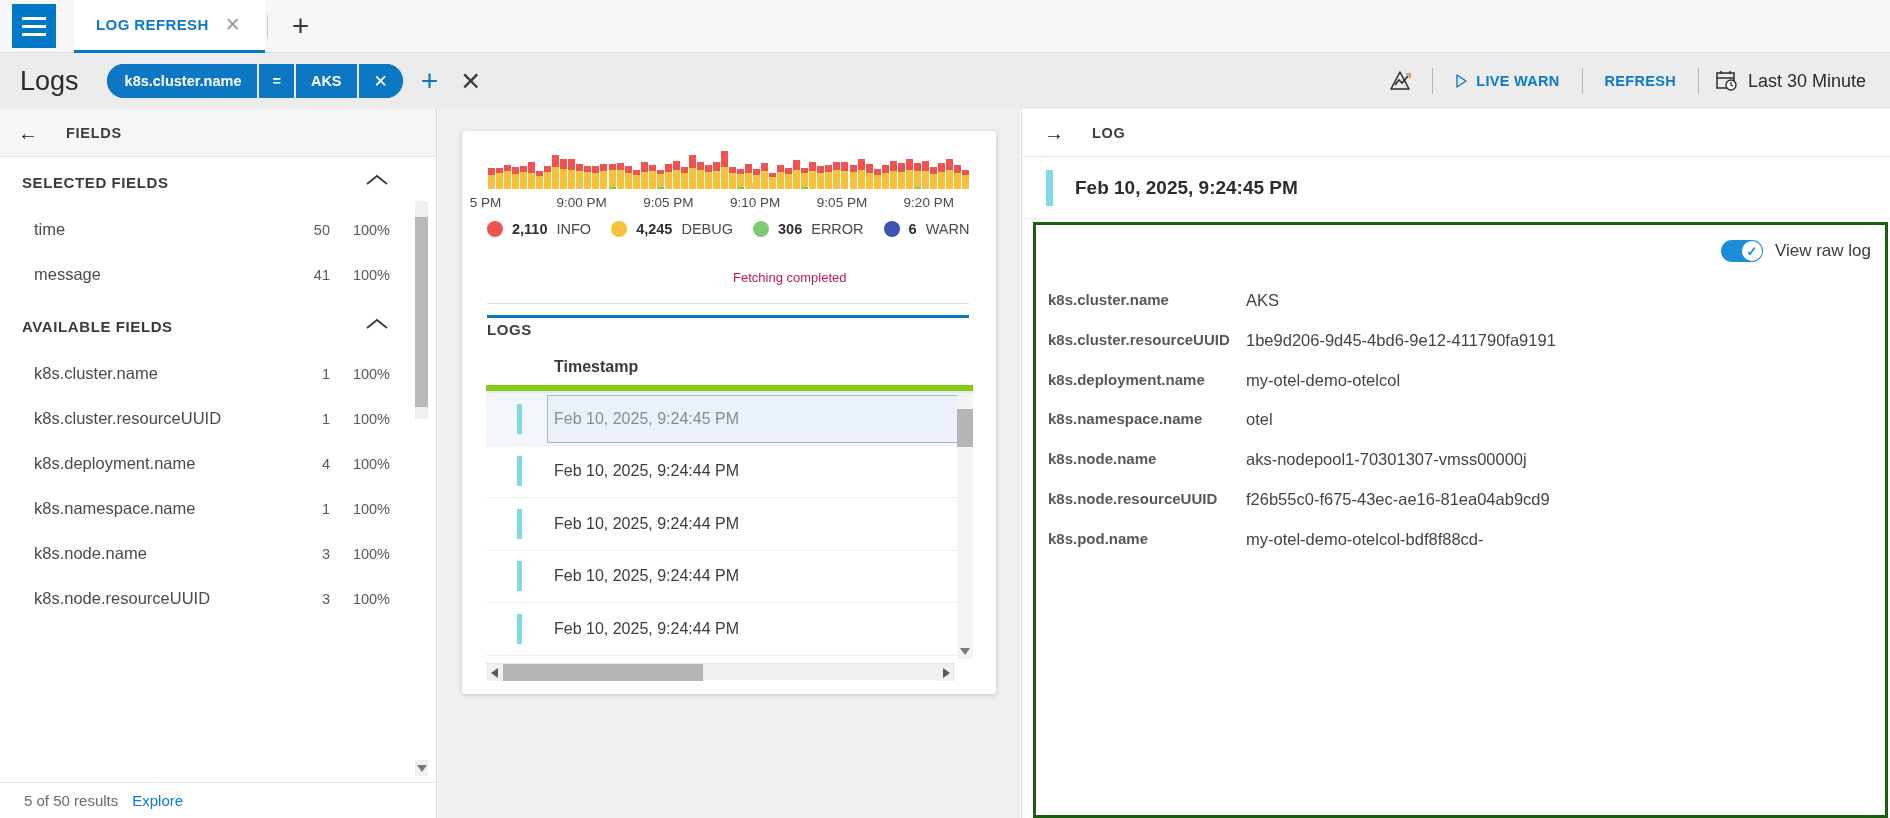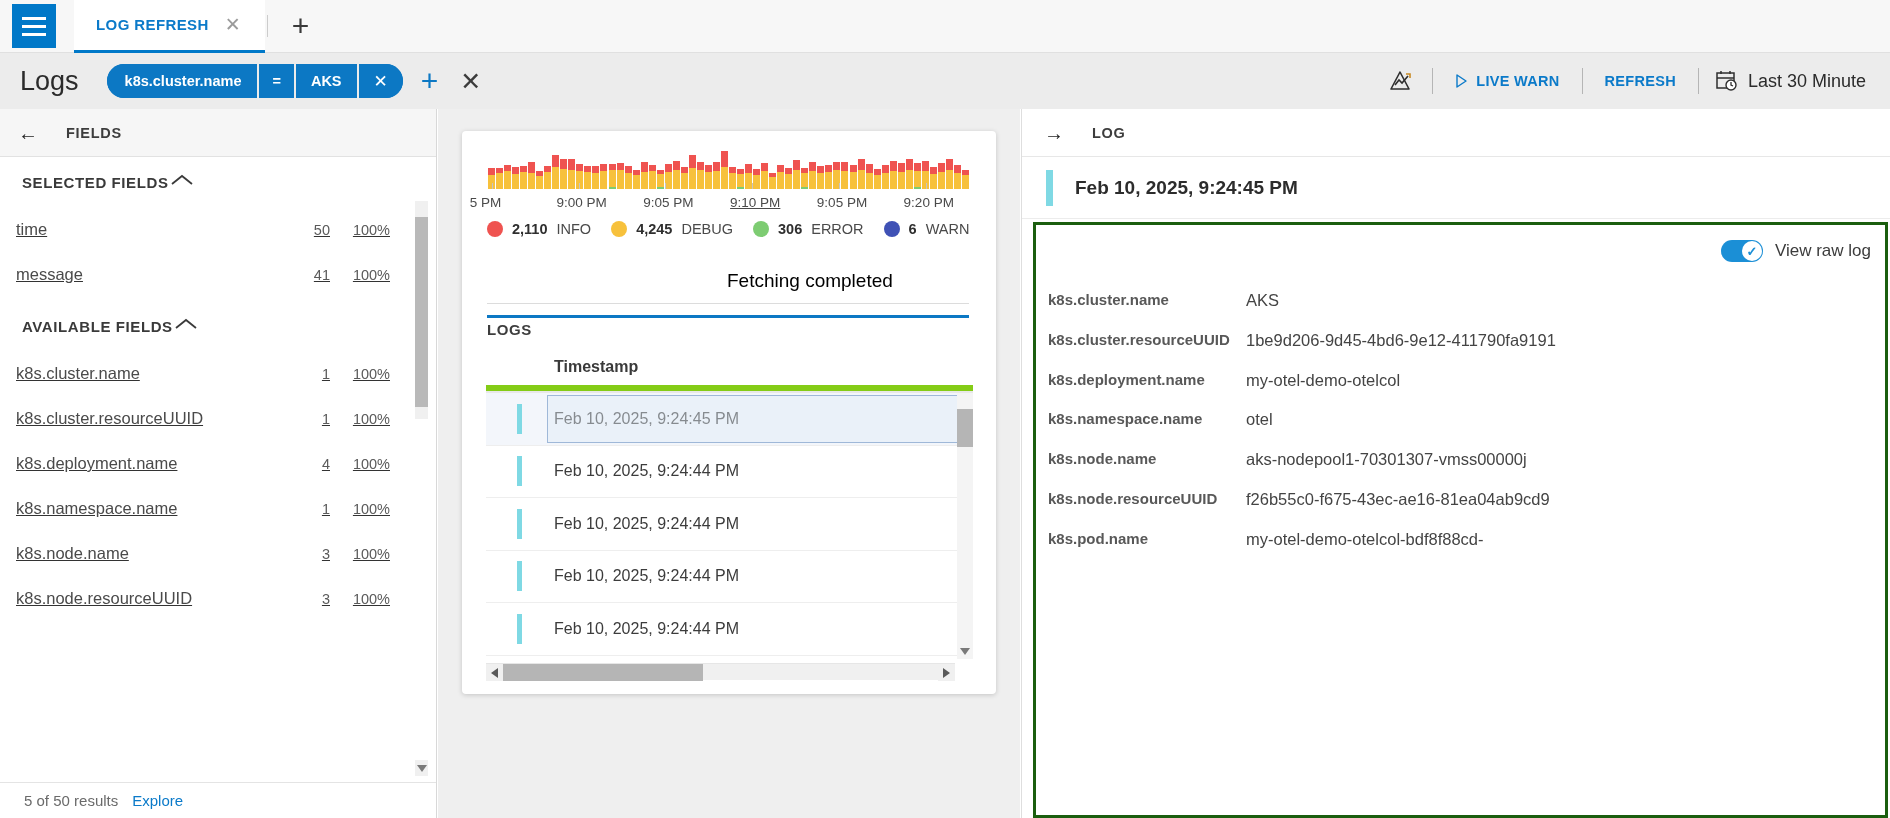--- a/index.html
+++ b/index.html
@@ -102,28 +102,28 @@
     display: flex; align-items: center; justify-content: center;
     background: #f0f0f0; cursor: pointer;
   }
   .sb-arrow-up { top: 44px; }
   .sb-arrow-dn { bottom: 42px; }
   .tri-up { width: 0; height: 0; border-left: 5px solid transparent;
     border-right: 5px solid transparent; border-bottom: 7px solid #7a7a7a; }
   .tri-dn { width: 0; height: 0; border-left: 5px solid transparent;
     border-right: 5px solid transparent; border-top: 7px solid #7a7a7a; }
   .sb-section {
-    display: flex; align-items: center; 
+    display: flex; align-items: center; justify-content: space-between;
     padding: 0 46px 0 22px; height: 50px;
   }
   .sb-section-title { font-size: 15px; font-weight: bold; color: #3a3a3a; letter-spacing: .6px; }
   .chev { cursor: pointer; }
   .fieldrow {
     display: flex; align-items: center; justify-content: space-between;
-    padding: 0 46px 0 16px; height: 45px; cursor: pointer; text-decoration: underline;
+    padding: 0 46px 0 34px; height: 45px; cursor: pointer;
   }
   .field-name { font-size: 16.5px; color: #4a4a4a; }
   .field-stats { font-size: 14.5px; color: #5a5a5a; display: flex; gap: 18px; }
   .field-stats .pct { min-width: 42px; text-align: right; }
   .sb-footer {
     position: absolute; left: 0; bottom: 0; width: 437px; height: 36px;
     border-top: 1px solid #e4e4e4; display: flex; align-items: center;
     padding: 0 24px; gap: 14px; overflow: hidden;
   }
   .sb-footer span { font-size: 15px; color: #6a6a6a; }
@@ -148,21 +148,21 @@
     position: relative; margin-left: 25px; width: 482px; height: 24px;
   }
   .tick { position: absolute; top: 6px; font-size: 13.5px; color: #4a4a4a; }
   .tickmark { position: absolute; top: -6px; width: 1px; height: 6px; background: #c5c5c5; }
   .legend { display: flex; align-items: center; margin: 8px 0 0 25px; gap: 20px; }
   .leg { display: flex; align-items: center; gap: 9px; }
   .dot { width: 16px; height: 16px; border-radius: 50%; }
   .leg-count { font-size: 14.5px; font-weight: bold; color: #2f2f2f; }
   .leg-label { font-size: 14.5px; color: #4a4a4a; }
   .fetching {
-    position: absolute; left: 265px; top: 139px; font-size: 19px; color: #000000;
+    position: absolute; left: 271px; top: 139px; font-size: 13px; color: #be185d;
   }
   .prog { position: absolute; left: 25px; top: 184px; width: 482px; height: 3px; background: #0c78c4; }
   .logs-hdr { position: absolute; left: 25px; top: 190px; font-size: 15px; font-weight: bold;
     color: #3d3d3d; letter-spacing: .6px; }
   .tbl {
     position: absolute; left: 24px; top: 218px; width: 487px; height: 310px;
   }
   .tbl-head { height: 42px; display: flex; align-items: center; padding-left: 68px;
     border-bottom: 6px solid #84cc16; }
   .tbl-head-cell { font-size: 16px; font-weight: bold; color: #3a3a3a; cursor: pointer; }
@@ -642,21 +642,21 @@
         </div>
       <div class="axis-line"></div>
       <div class="ticks" id="ticks">
           <div class="tickmark" style="left: 1%;"></div>
           <div class="tick" style="left: calc(1% - 22px);">5 PM</div>
           <div class="tickmark" style="left: 19%;"></div>
           <div class="tick" style="left: calc(19% - 22px);">9:00 PM</div>
           <div class="tickmark" style="left: 37%;"></div>
           <div class="tick" style="left: calc(37% - 22px);">9:05 PM</div>
           <div class="tickmark" style="left: 55%;"></div>
-          <div class="tick" style="left: calc(55% - 22px); text-decoration: underline;">9:10 PM</div>
+          <div class="tick" style="left: calc(55% - 22px);">9:10 PM</div>
           <div class="tickmark" style="left: 73%;"></div>
           <div class="tick" style="left: calc(73% - 22px);">9:05 PM</div>
           <div class="tickmark" style="left: 91%;"></div>
           <div class="tick" style="left: calc(91% - 22px);">9:20 PM</div>
         </div>
 
       <div class="legend">
         <div class="leg">
           <span class="dot" style="background:#ef5350"></span>
           <span class="leg-count">2,110</span>

